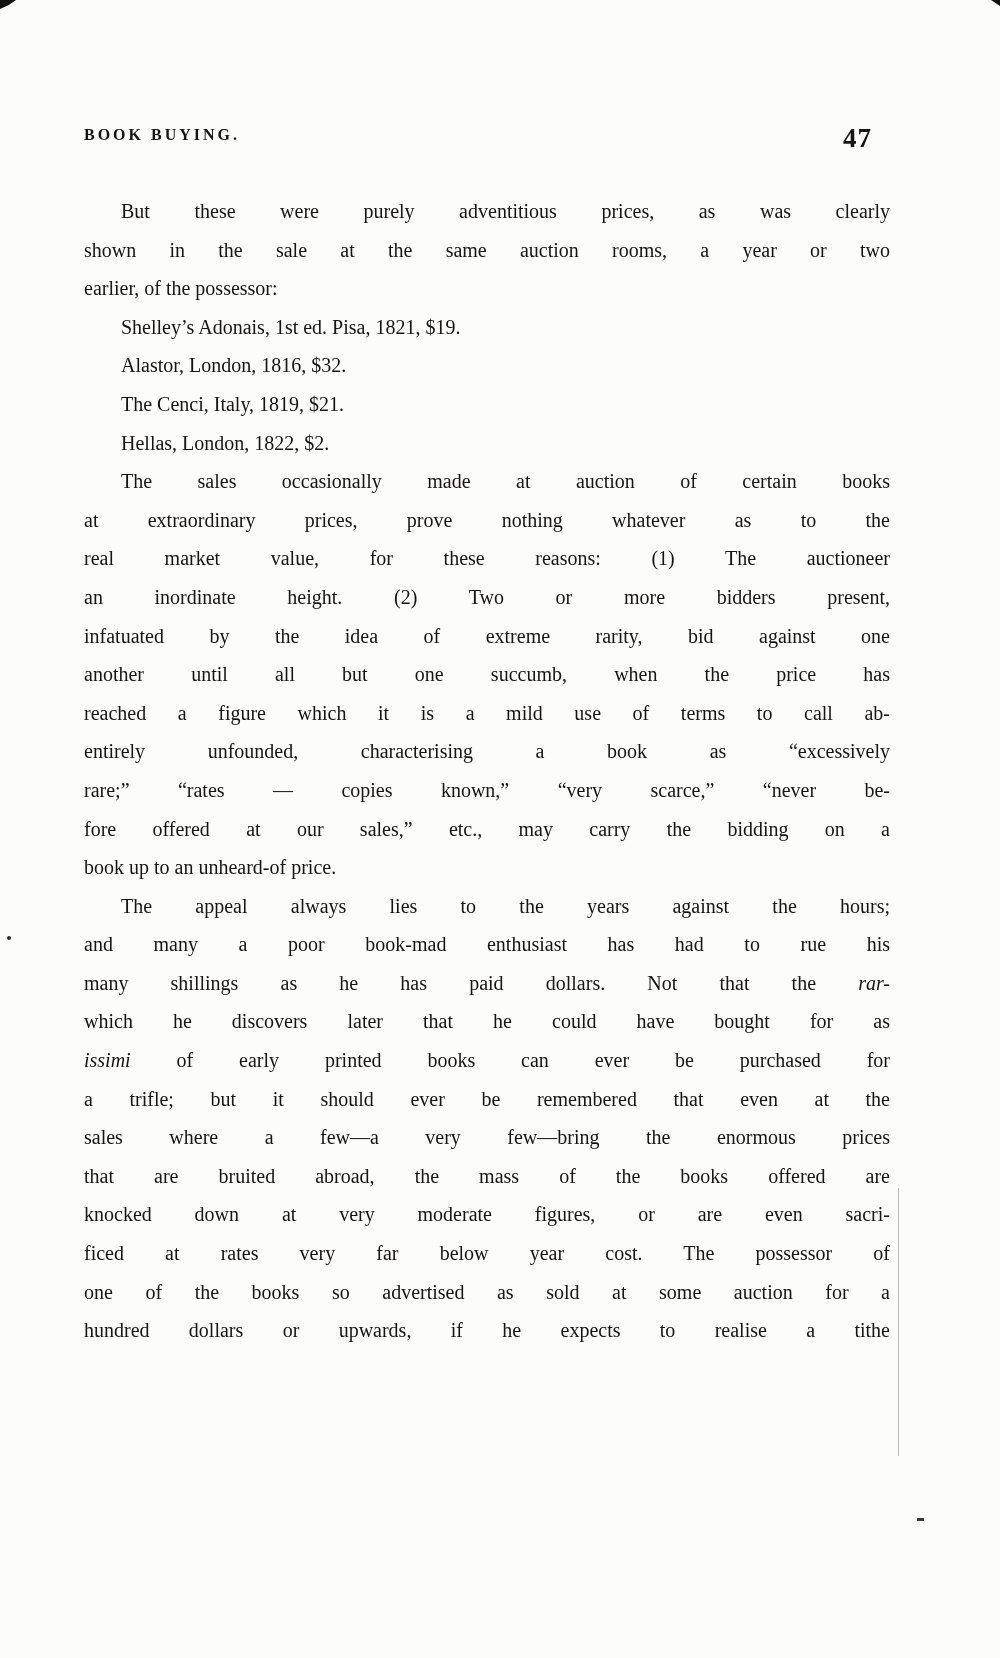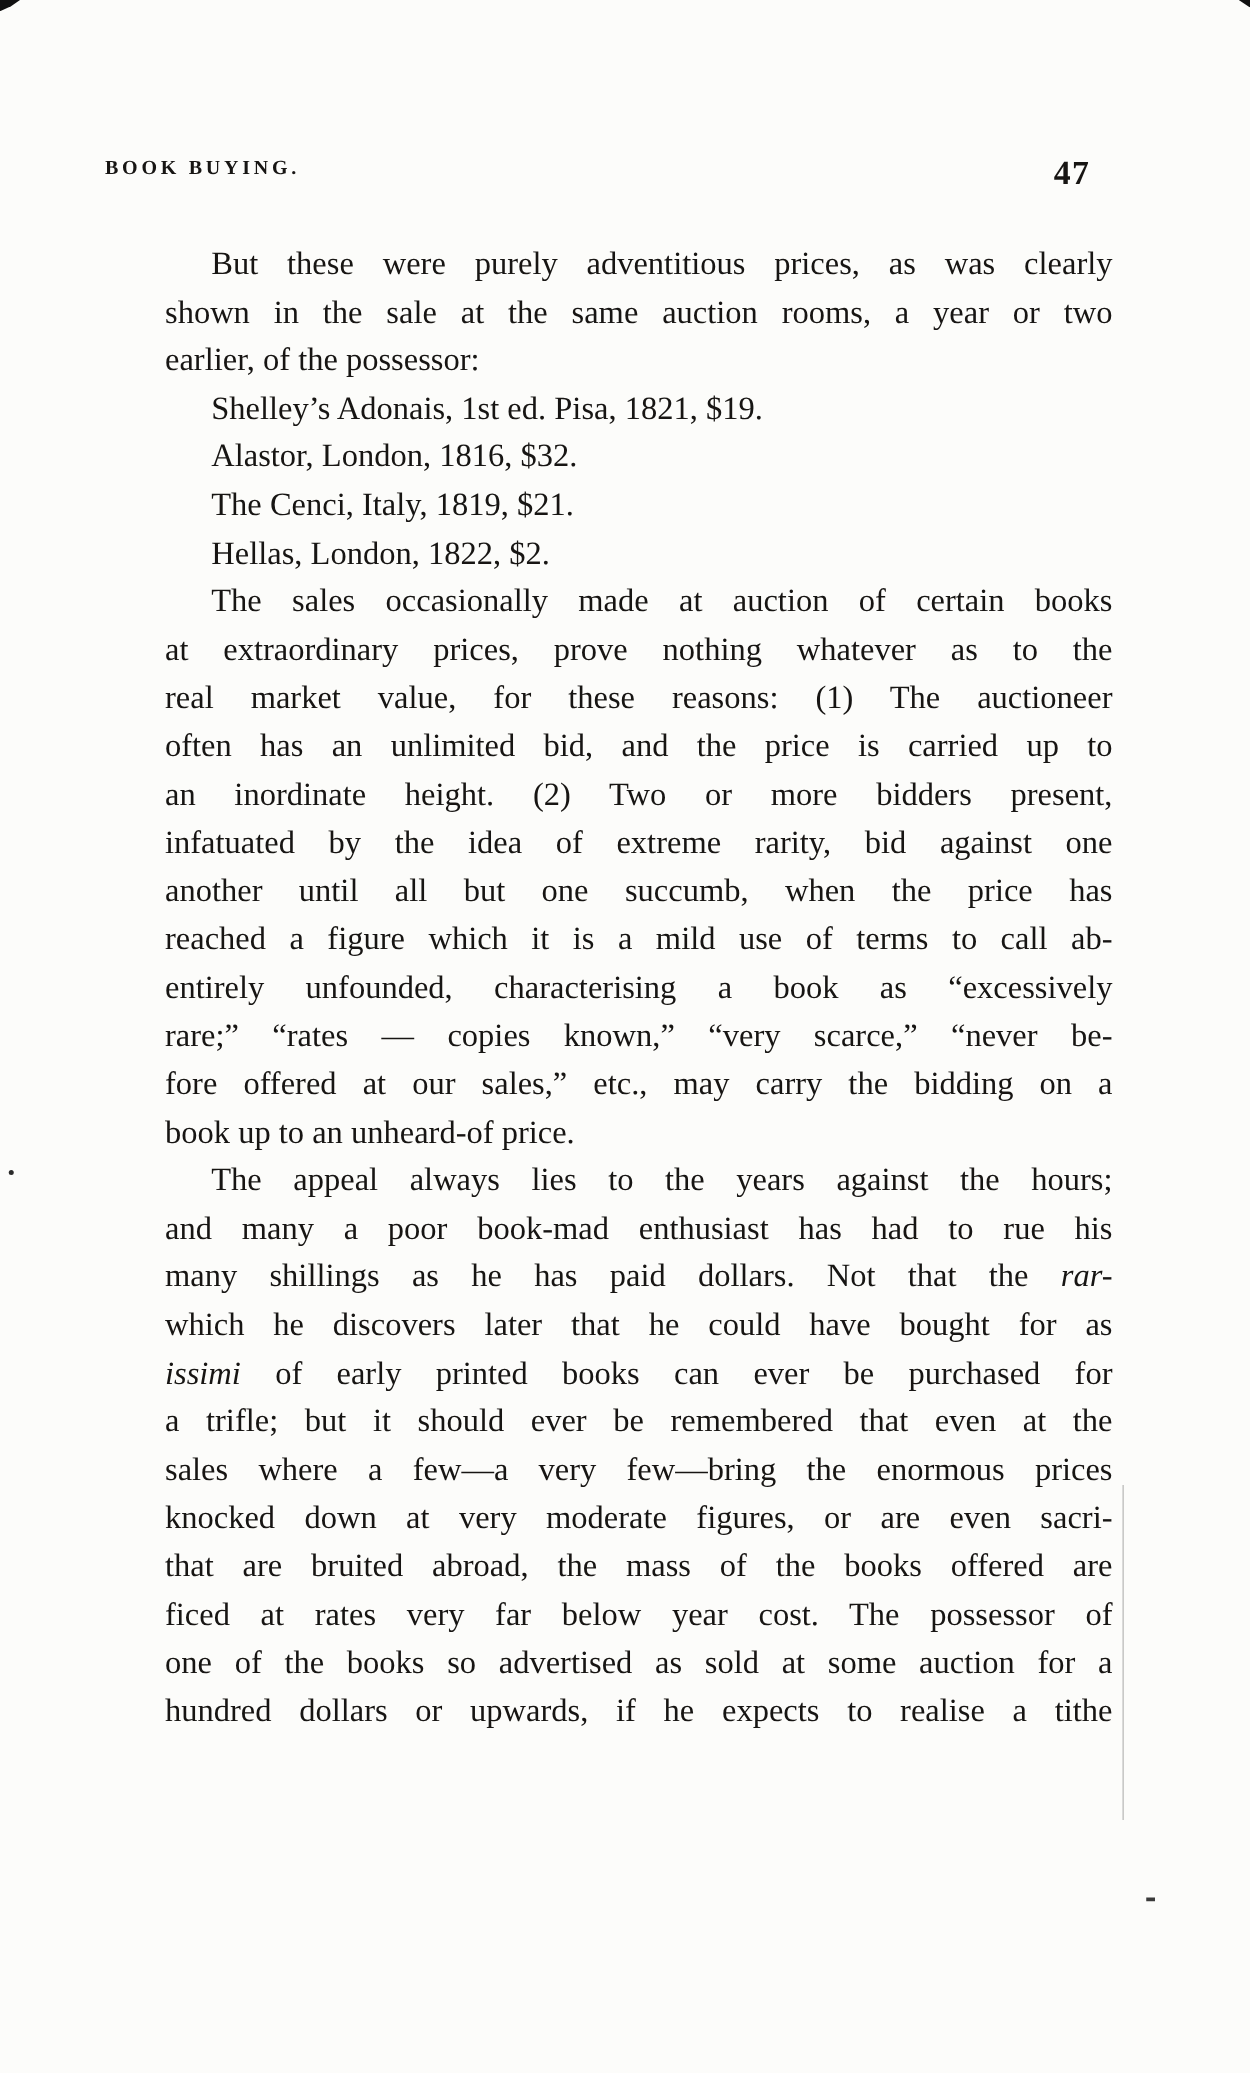--- a/index.html
+++ b/index.html
@@ -38,23 +38,22 @@
   }
   .folio {
     position: absolute;
     right: 18px;
     top: -3px;
     font-size: 27px;
     font-weight: 700;
     letter-spacing: 1px;
   }
   .text-block {
-    font-size: 26px;
+    font-size: 20px;
     line-height: 38.6px;
-    margin-left: 48px;
   }
   .line {
     text-align: justify;
     text-align-last: justify;
     white-space: nowrap; 
   }
   .line {
     white-space: normal;
   }
   .line.left {
@@ -117,37 +116,36 @@
     <div class="line indent"><span>But these were purely adventitious prices, as was clearly</span></div>
         <div class="line"><span>shown in the sale at the same auction rooms, a year or two</span></div>
         <div class="line left"><span>earlier, of the possessor:</span></div>
         <div class="line indent left"><span>Shelley’s Adonais, 1st ed. Pisa, 1821, $19.</span></div>
         <div class="line indent left"><span>Alastor, London, 1816, $32.</span></div>
         <div class="line indent left"><span>The Cenci, Italy, 1819, $21.</span></div>
         <div class="line indent left"><span>Hellas, London, 1822, $2.</span></div>
         <div class="line indent"><span>The sales occasionally made at auction of certain books</span></div>
         <div class="line"><span>at extraordinary prices, prove nothing whatever as to the</span></div>
         <div class="line"><span>real market value, for these reasons: (1) The auctioneer</span></div>
-        <div class="line"><span>often has an unlimited bid, and the price is carried up to</span></div>
         <div class="line"><span>an inordinate height. (2) Two or more bidders present,</span></div>
         <div class="line"><span>infatuated by the idea of extreme rarity, bid against one</span></div>
         <div class="line"><span>another until all but one succumb, when the price has</span></div>
         <div class="line"><span>reached a figure which it is a mild use of terms to call ab-</span></div>
         <div class="line"><span>entirely unfounded, characterising a book as “excessively</span></div>
         <div class="line"><span>rare;” “rates — copies known,” “very scarce,” “never be-</span></div>
         <div class="line"><span>fore offered at our sales,” etc., may carry the bidding on a</span></div>
         <div class="line left"><span>book up to an unheard-of price.</span></div>
         <div class="line indent"><span>The appeal always lies to the years against the hours;</span></div>
         <div class="line"><span>and many a poor book-mad enthusiast has had to rue his</span></div>
         <div class="line"><span>many shillings as he has paid dollars. Not that the </span><span class="it">rar-</span></div>
         <div class="line"><span>which he discovers later that he could have bought for as</span></div>
         <div class="line"><span class="it">issimi</span><span> of early printed books can ever be purchased for</span></div>
         <div class="line"><span>a trifle; but it should ever be remembered that even at the</span></div>
         <div class="line"><span>sales where a few—a very few—bring the enormous prices</span></div>
+        <div class="line"><span>that are bruited abroad, the mass of the books offered are</span></div>
         <div class="line"><span>knocked down at very moderate figures, or are even sacri-</span></div>
-        <div class="line"><span>that are bruited abroad, the mass of the books offered are</span></div>
         <div class="line"><span>ficed at rates very far below year cost. The possessor of</span></div>
         <div class="line"><span>one of the books so advertised as sold at some auction for a</span></div>
         <div class="line"><span>hundred dollars or upwards, if he expects to realise a tithe</span></div>
       </div>
 
   </div>
 </div>
 
 </body></html>

